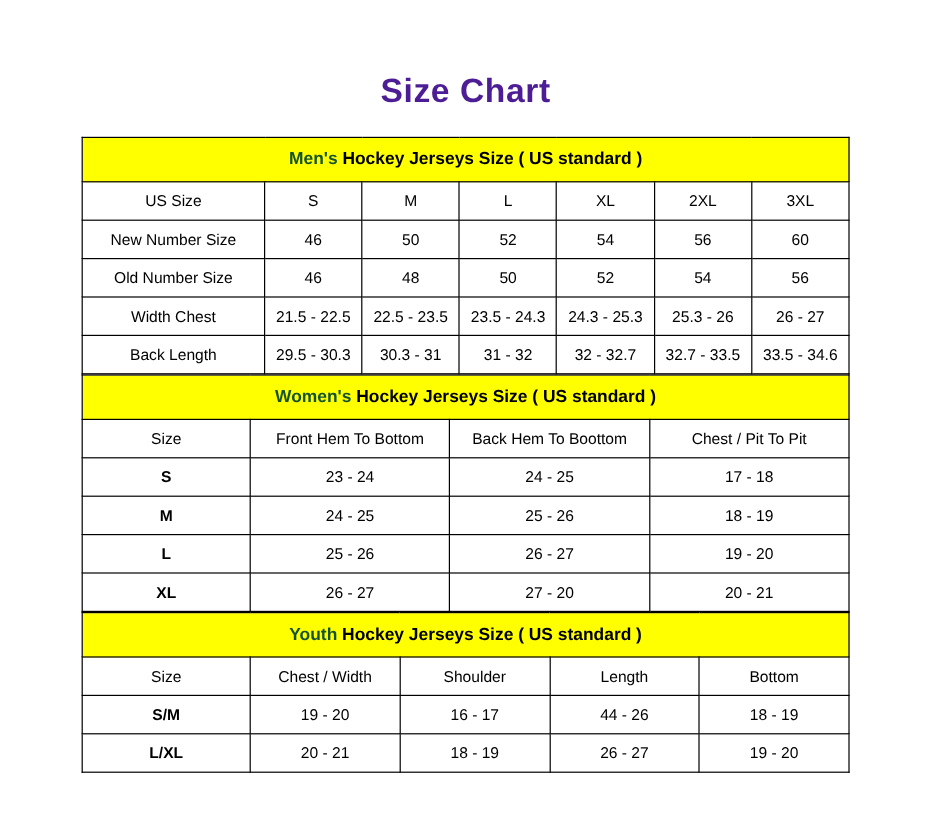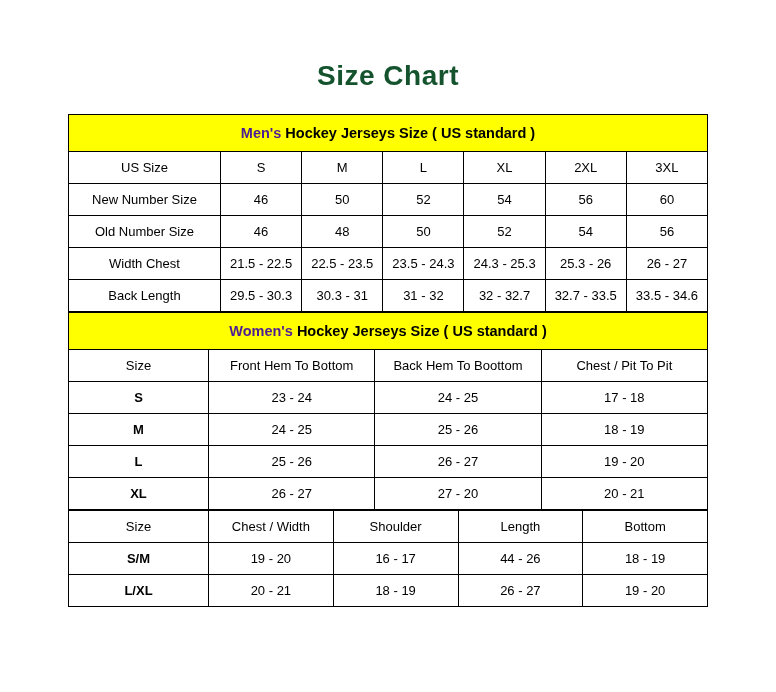--- a/index.html
+++ b/index.html
@@ -15,21 +15,21 @@
     overflow: hidden;
   }
   .page {
     width: 776px;
     height: 692px;
     position: relative;
     box-sizing: border-box;
   }
   .title {
     text-align: center;
-    color: #14532d;
+    color: #4c1d95;
     font-size: 28px;
     font-weight: bold;
     letter-spacing: 0.5px;
     margin-top: 60px;
     margin-bottom: 22px;
   }
   .chart-wrap {
     width: 640px;
     margin: 0 auto;
   }
@@ -48,21 +48,21 @@
     font-weight: normal;
     background: #ffffff;
   }
   tr.band td {
     background: #ffff00;
     font-weight: bold;
     font-size: 14.5px;
     height: 32px;
   }
   tr.band td .hl {
-    color: #4c1d95;
+    color: #14532d;
   }
   tr.head td {
     font-weight: normal;
   }
   td.rowlabel {
     font-weight: normal;
   }
   .men-col-first { width: 152px; }
   .women-col-first { width: 140px; }
   .youth-col-first { width: 140px; }
@@ -175,20 +175,23 @@
         </tr>
       </tbody>
     </table>
 
     <table class="size-table">
       <colgroup>
         <col class="youth-col-first">
         <col span="4">
       </colgroup>
       <tbody>
+        <tr class="band">
+          <td colspan="5"><span class="hl">Youth</span><span> Hockey Jerseys Size ( US standard )</span></td>
+        </tr>
         <tr class="head">
           <td>Size</td>
           <td>Chest / Width</td>
           <td>Shoulder</td>
           <td>Length</td>
           <td>Bottom</td>
         </tr>
         <tr class="databold">
           <td>S/M</td>
           <td>19 - 20</td>

